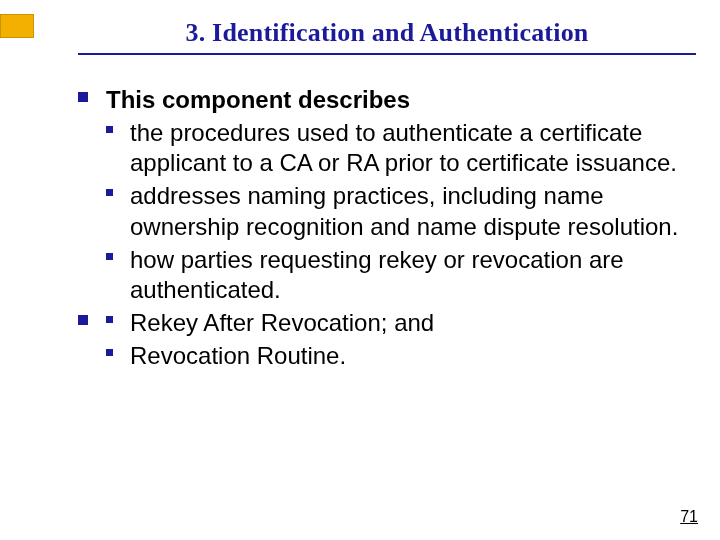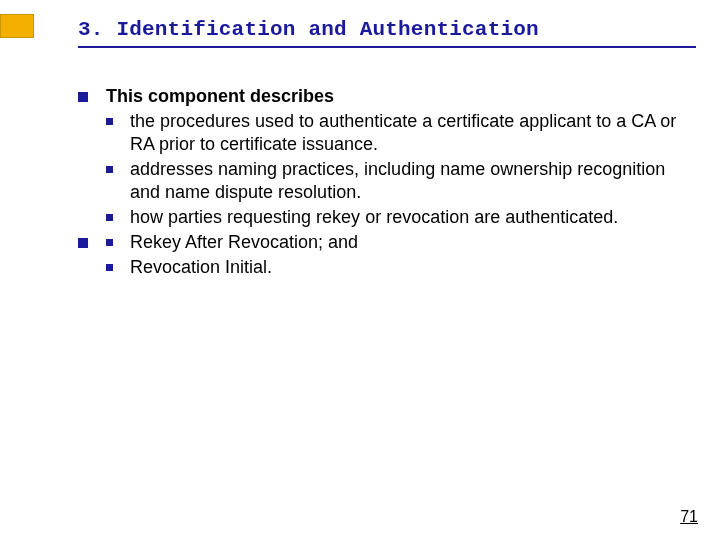--- a/index.html
+++ b/index.html
@@ -20,39 +20,40 @@
       background: #f3b000;
       border: 1px solid #c89400;
     }
     .title-wrap {
       position: absolute;
       top: 18px;
       left: 78px;
       right: 24px;
     }
     .title {
-      font-size: 21px;
+      font-size: 26px;
       font-weight: bold;
       color: #1a1a9a;
-      font-family: Liberation Mono, monospace;
+      font-family: Liberation Serif, serif;
       letter-spacing: 0.2px;
+      text-align: center;
     }
     .title-underline {
       margin-top: 5px;
       height: 2px;
       background: #1a1a9a;
       width: 100%;
     }
     .content {
       position: absolute;
       top: 85px;
       left: 78px;
       right: 40px;
       color: #000;
-      font-size: 18px;
+      font-size: 24px;
       line-height: 1.28;
     }
     ul { list-style: none; }
     .lvl1 > li {
       position: relative;
       padding-left: 28px;
       margin-bottom: 2px;
     }
     .lvl1 > li::before {
       content: "";
@@ -107,19 +108,19 @@
       <span class="lvl1-head">This component describes</span>
       <ul class="lvl2">
         <li><span>the procedures used to authenticate a certificate applicant to a CA or RA prior to certificate issuance.</span></li>
         <li><span>addresses naming practices, including name ownership recognition and name dispute resolution.</span></li>
         <li><span>how parties requesting rekey or revocation are authenticated.</span></li>
       </ul>
     </li>
     <li>
       <ul class="lvl2">
         <li><span>Rekey After Revocation; and</span></li>
-        <li><span>Revocation Initial.</span></li>
+        <li><span>Revocation Routine.</span></li>
       </ul>
     </li>
   </ul>
 </div>
 
 <div class="page-num">71</div>
 
 </body></html>

